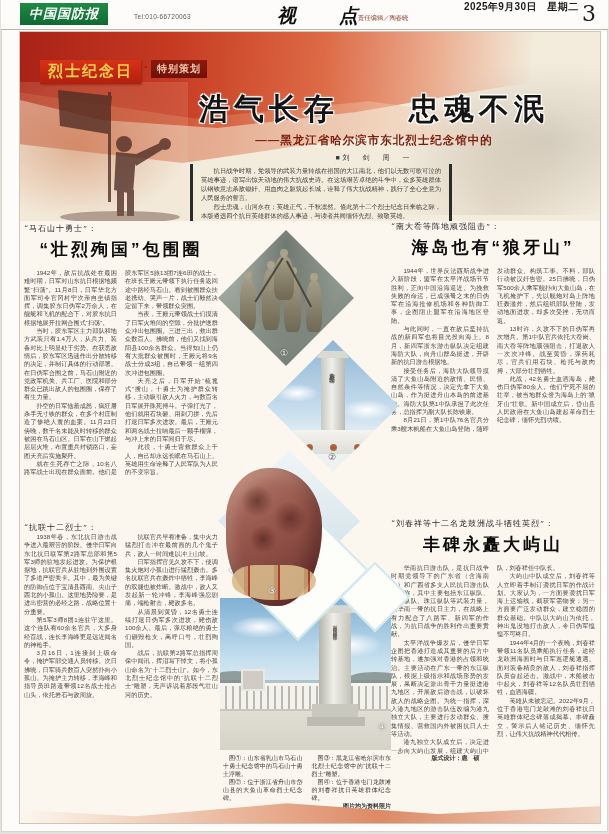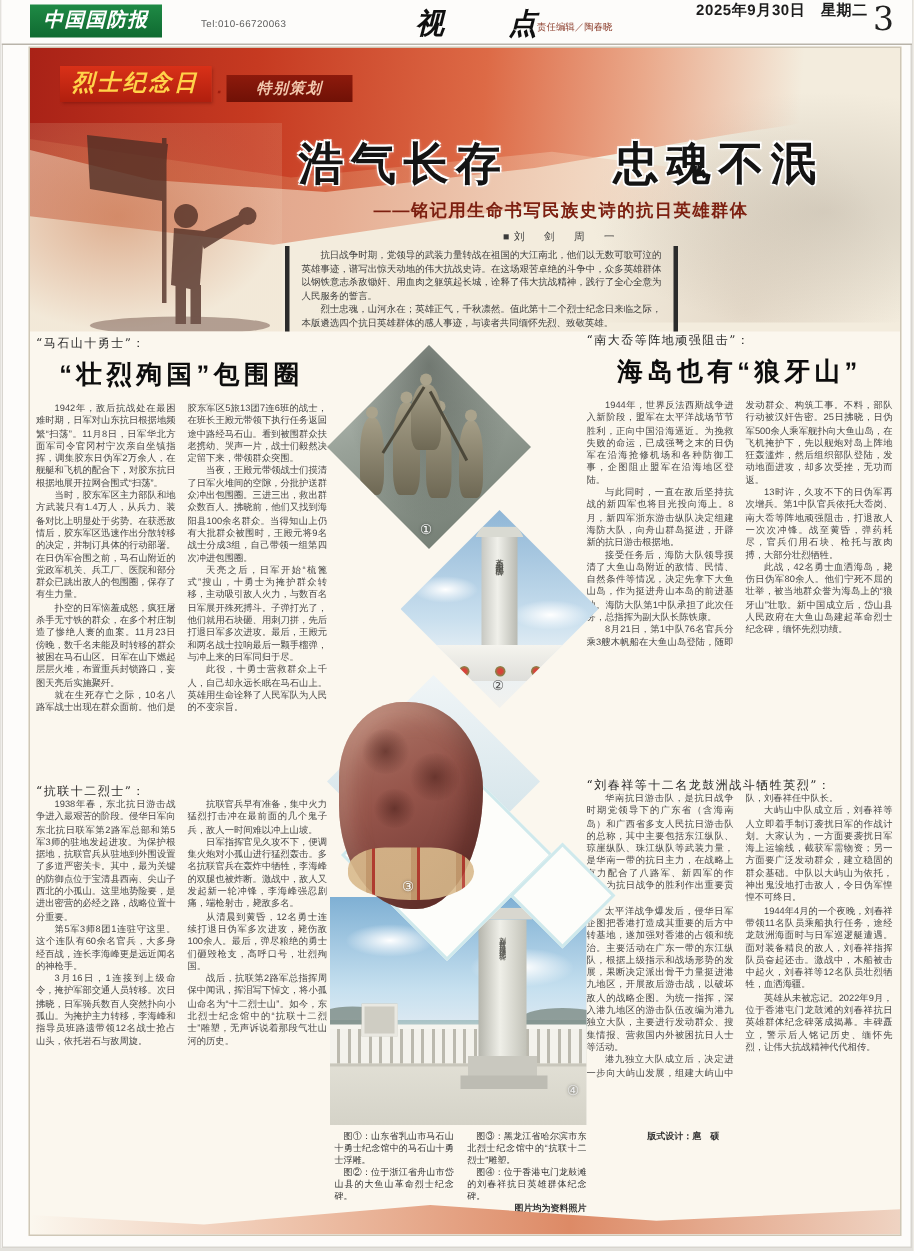--- a/index.html
+++ b/index.html
@@ -34,26 +34,26 @@
     background:radial-gradient(ellipse at 78% 55%,rgba(150,140,125,.30),transparent 62%),
                radial-gradient(ellipse at 55% 95%,rgba(190,168,148,.28),transparent 58%);}
   .ribbon-a{position:absolute;left:0;top:0;width:100%;height:100px;
     background:linear-gradient(94deg,#a92217 0%,#c63a21 26%,#dd6a46 52%,#eaa98b 70%,rgba(243,236,223,0) 88%);
     clip-path:polygon(0 0,100% 0,100% 40%,80% 58%,58% 80%,34% 96%,14% 88%,0 68%);}
   .ribbon-b{position:absolute;left:0;top:52px;width:100%;height:86px;opacity:.55;
     background:linear-gradient(94deg,#c04a30 0%,#db7a55 35%,#efc0a4 62%,rgba(243,236,223,0) 82%);
     clip-path:polygon(0 10%,30% 40%,60% 20%,100% 55%,100% 80%,60% 60%,28% 92%,0 70%);}
   .bugler-art{position:absolute;left:0;top:50px;width:168px;height:139px;
     background:radial-gradient(ellipse at 35% 45%,rgba(205,125,82,.55),rgba(238,214,188,.15) 70%);}
-  .badge-row{position:absolute;left:20px;top:12px;display:flex;align-items:flex-end;gap:3px;z-index:5;font-style:italic;}
+  .badge-row{position:absolute;left:20px;top:28px;display:flex;align-items:flex-start;gap:3px;z-index:5;}
   .badge-main{background:linear-gradient(180deg,#d93118,#b01f0e);color:#ffd34a;font-weight:900;
     font-size:15px;padding:2px 8px 3px;letter-spacing:2px;box-shadow:1px 1px 2px rgba(90,10,5,.4);}
   .badge-dot{color:#9c1d0e;font-weight:bold;font-size:12px;}
   .badge-sub{background:linear-gradient(180deg,#8d1a0c,#701106);color:#f2c8ae;font-weight:bold;
-    font-size:10px;padding:2px 20px;letter-spacing:1px;}
+    font-size:10px;padding:2px 6px;letter-spacing:1px;}
   .main-title{position:absolute;left:140px;right:12px;top:57px;text-align:center;z-index:4;
     font-size:30px;font-weight:900;color:#141414;letter-spacing:5px;white-space:nowrap;
     text-shadow:-1px -1px 0 #fff,1px -1px 0 #fff,-1px 1px 0 #fff,1px 1px 0 #fff,0 0 3px #fff;}
   .subtitle{position:absolute;left:140px;right:12px;top:101px;text-align:center;z-index:4;
     font-size:11.5px;font-weight:bold;color:#7c1f10;letter-spacing:1px;}
   .byline{position:absolute;left:140px;right:12px;top:121px;text-align:center;z-index:4;
     font-size:7px;color:#3a3a3a;letter-spacing:3px;}
   .intro{position:absolute;left:170px;top:132px;width:240px;z-index:4;
     border-left:3px solid #2b2b2b;border-right:3px solid #2b2b2b;padding:2px 8px;
     font-size:6.3px;line-height:9px;text-align:justify;color:#3c3c3c;}
@@ -167,21 +167,21 @@
             <ellipse cx="100" cy="135" rx="60" ry="6" opacity="0.5"></ellipse>
           </g>
         </svg>
       </div>
       <div class="badge-row">
         <span class="badge-main">烈士纪念日</span>
         <span class="badge-dot">·</span>
         <span class="badge-sub">特别策划</span>
       </div>
       <div class="main-title">浩气长存　　忠魂不泯</div>
-      <div class="subtitle">——铭记用生命书写民族史诗的抗日英雄群体</div>
+      <div class="subtitle">——黑龙江省哈尔滨市东北烈士纪念馆中的</div>
       <div class="byline">■刘　剑　周　一</div>
       <div class="intro">
         <p>抗日战争时期，党领导的武装力量转战在祖国的大江南北，他们以无数可歌可泣的英雄事迹，谱写出惊天动地的伟大抗战史诗。在这场艰苦卓绝的斗争中，众多英雄群体以钢铁意志杀敌锄奸、用血肉之躯筑起长城，诠释了伟大抗战精神，践行了全心全意为人民服务的誓言。</p>
         <p>烈士忠魂，山河永在；英雄正气，千秋凛然。值此第十二个烈士纪念日来临之际，本版遴选四个抗日英雄群体的感人事迹，与读者共同缅怀先烈、致敬英雄。</p>
       </div>
     </div>
 
     <div class="article art-1">
       <div class="kicker">“马石山十勇士”：</div>
       <div class="headline">“壮烈殉国”包围圈</div>
@@ -217,20 +217,21 @@
         <p>3月16日，1连接到上级命令，掩护军部交通人员转移。次日拂晓，日军骑兵数百人突然扑向小孤山。为掩护主力转移，李海峰和指导员班路遗带领12名战士抢占山头，依托岩石与敌周旋。</p>
         <p>抗联官兵早有准备，集中火力猛烈打击冲在最前面的几个鬼子兵，敌人一时间难以冲上山坡。</p>
         <p>日军指挥官见久攻不下，便调集火炮对小孤山进行猛烈轰击。多名抗联官兵在轰炸中牺牲，李海峰的双腿也被炸断。激战中，敌人又发起新一轮冲锋，李海峰强忍剧痛，端枪射击，毙敌多名。</p>
         <p>从清晨到黄昏，12名勇士连续打退日伪军多次进攻，毙伤敌100余人。最后，弹尽粮绝的勇士们砸毁枪支，高呼口号，壮烈殉国。</p>
         <p>战后，抗联第2路军总指挥周保中闻讯，挥泪写下悼文，将小孤山命名为“十二烈士山”。如今，东北烈士纪念馆中的“抗联十二烈士”雕塑，无声诉说着那段气壮山河的历史。</p>
       </div>
     </div>
 
     <div class="article art-4">
       <div class="kicker">“刘春祥等十二名龙鼓洲战斗牺牲英烈”：</div>
+      <div class="headline">丰碑永矗大屿山</div>
       <div class="body">
         <p>华南抗日游击队，是抗日战争时期党领导下的广东省（含海南岛）和广西省多支人民抗日游击队的总称，其中主要包括东江纵队、琼崖纵队、珠江纵队等武装力量，是华南一带的抗日主力，在战略上有力配合了八路军、新四军的作战，为抗日战争的胜利作出重要贡献。</p>
         <p>太平洋战争爆发后，侵华日军企图把香港打造成其重要的后方中转基地，遂加强对香港的占领和统治。主要活动在广东一带的东江纵队，根据上级指示和战场形势的发展，果断决定派出骨干力量挺进港九地区，开展敌后游击战，以破坏敌人的战略企图。为统一指挥，深入港九地区的游击队伍改编为港九独立大队，主要进行发动群众、搜集情报、营救国内外被困抗日人士等活动。</p>
         <p>港九独立大队成立后，决定进一步向大屿山发展，组建大屿山中队，刘春祥任中队长。</p>
         <p>大屿山中队成立后，刘春祥等人立即着手制订袭扰日军的作战计划。大家认为，一方面要袭扰日军海上运输线，截获军需物资；另一方面要广泛发动群众，建立稳固的群众基础。中队以大屿山为依托，神出鬼没地打击敌人，令日伪军惶惶不可终日。</p>
         <p>1944年4月的一个夜晚，刘春祥带领11名队员乘船执行任务，途经龙鼓洲海面时与日军巡逻艇遭遇。面对装备精良的敌人，刘春祥指挥队员奋起还击。激战中，木船被击中起火，刘春祥等12名队员壮烈牺牲，血洒海疆。</p>
         <p>英雄从未被忘记。2022年9月，位于香港屯门龙鼓滩的刘春祥抗日英雄群体纪念碑落成揭幕。丰碑矗立，警示后人铭记历史、缅怀先烈，让伟大抗战精神代代相传。</p>
       </div>
     </div>
 

